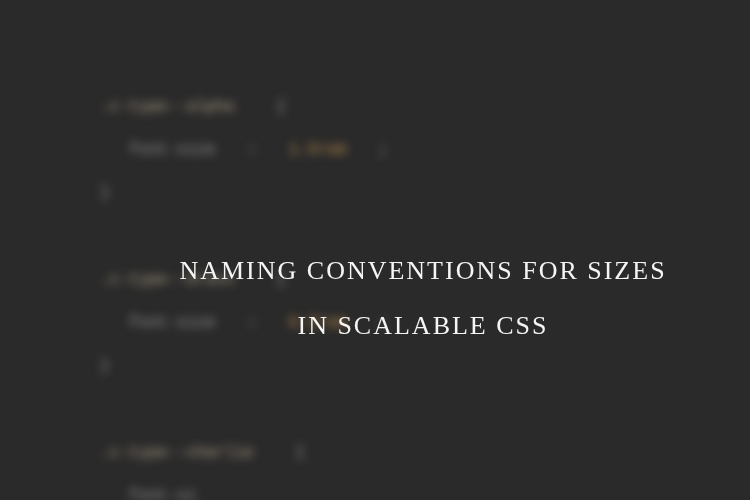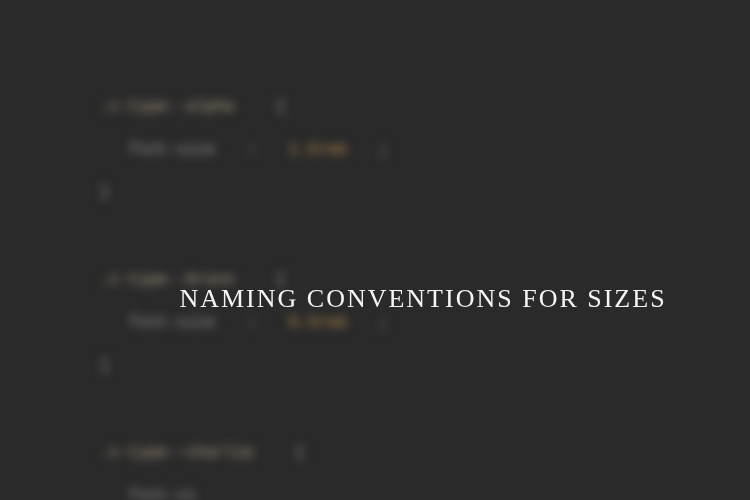--- a/index.html
+++ b/index.html
@@ -71,13 +71,14 @@
   <div class="code-line">   <span class="property">font-size</span><span class="punct">:</span><span class="value">6rem</span><span class="punct">;</span></div>
   <div class="code-line"><span class="punct">}</span></div>
   <div class="code-line"> </div>
   <div class="code-line"><span class="keyword">@media</span> <span class="property">only screen</span> <span class="operator">and</span> <span class="property">(min-width: 768px)</span> <span class="punct">{</span></div>
   <div class="code-line">    <span class="selector">.c-type--charlie</span> <span class="punct">{</span></div>
 
 </div>
 
 <div class="title-overlay">
   <div>NAMING CONVENTIONS FOR SIZES</div>
+  <div>IN SCALABLE CSS</div>
 </div>
 
 </body></html>

